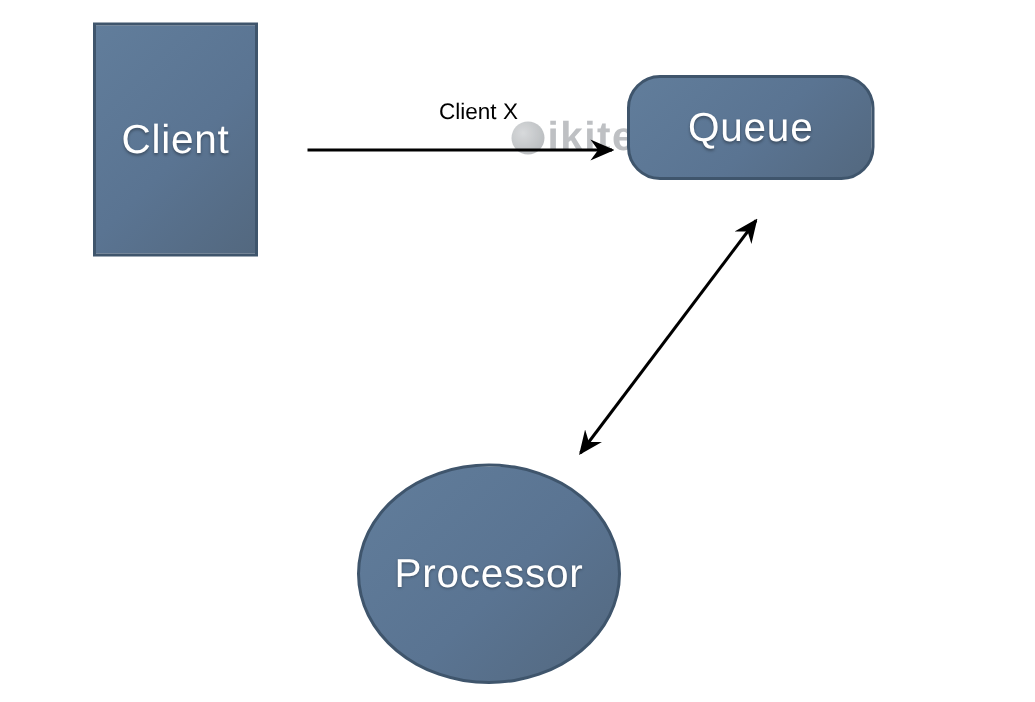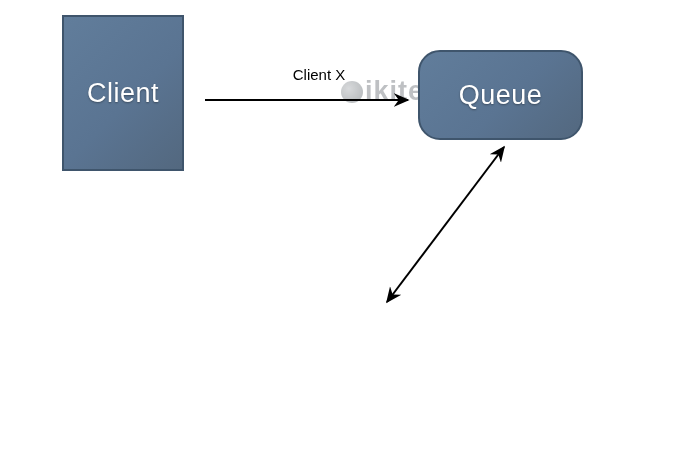--- a/index.html
+++ b/index.html
@@ -32,22 +32,22 @@
     background:linear-gradient(135deg,#617d9b 0%,#5a7492 55%,#53687f 100%);
     border:2px solid #3f556c;
     color:#ffffff;
     display:flex;align-items:center;justify-content:center;
     box-sizing:border-box;
   }
   .node .label{
     font-size:27px;letter-spacing:0.5px;
     text-shadow:0 1px 2px rgba(0,0,0,0.35);
   }
-  #client{left:62px;top:15px;width:122px;height:156px;}
-  #queue{left:418px;top:50px;width:165px;height:90px;border-radius:22px;}
+  #client{left:62px;top:15px;width:110px;height:156px;}
+  #queue{left:418px;top:50px;width:165px;height:70px;border-radius:22px;}
   #processor{left:238px;top:309px;width:176px;height:147px;border-radius:50%;}
 
   .edge-label{
     position:absolute;z-index:4;color:#000000;
     font-size:15px;white-space:nowrap;
   }
   #message-label{left:258px;top:66px;width:122px;text-align:center;}
   #check-label{left:443px;top:237px;}
 </style>
 </head>
@@ -71,17 +71,20 @@
   </svg>
 
   <div class="node" id="client">
     <span class="label">Client</span>
   </div>
 
   <div class="node" id="queue">
     <span class="label">Queue</span>
   </div>
 
+  <div class="node" id="processor">
+    <span class="label">Processor</span>
+  </div>
 
   <div class="edge-label" id="message-label">Client X</div>
 
 
 </div>
 
 </body></html>

